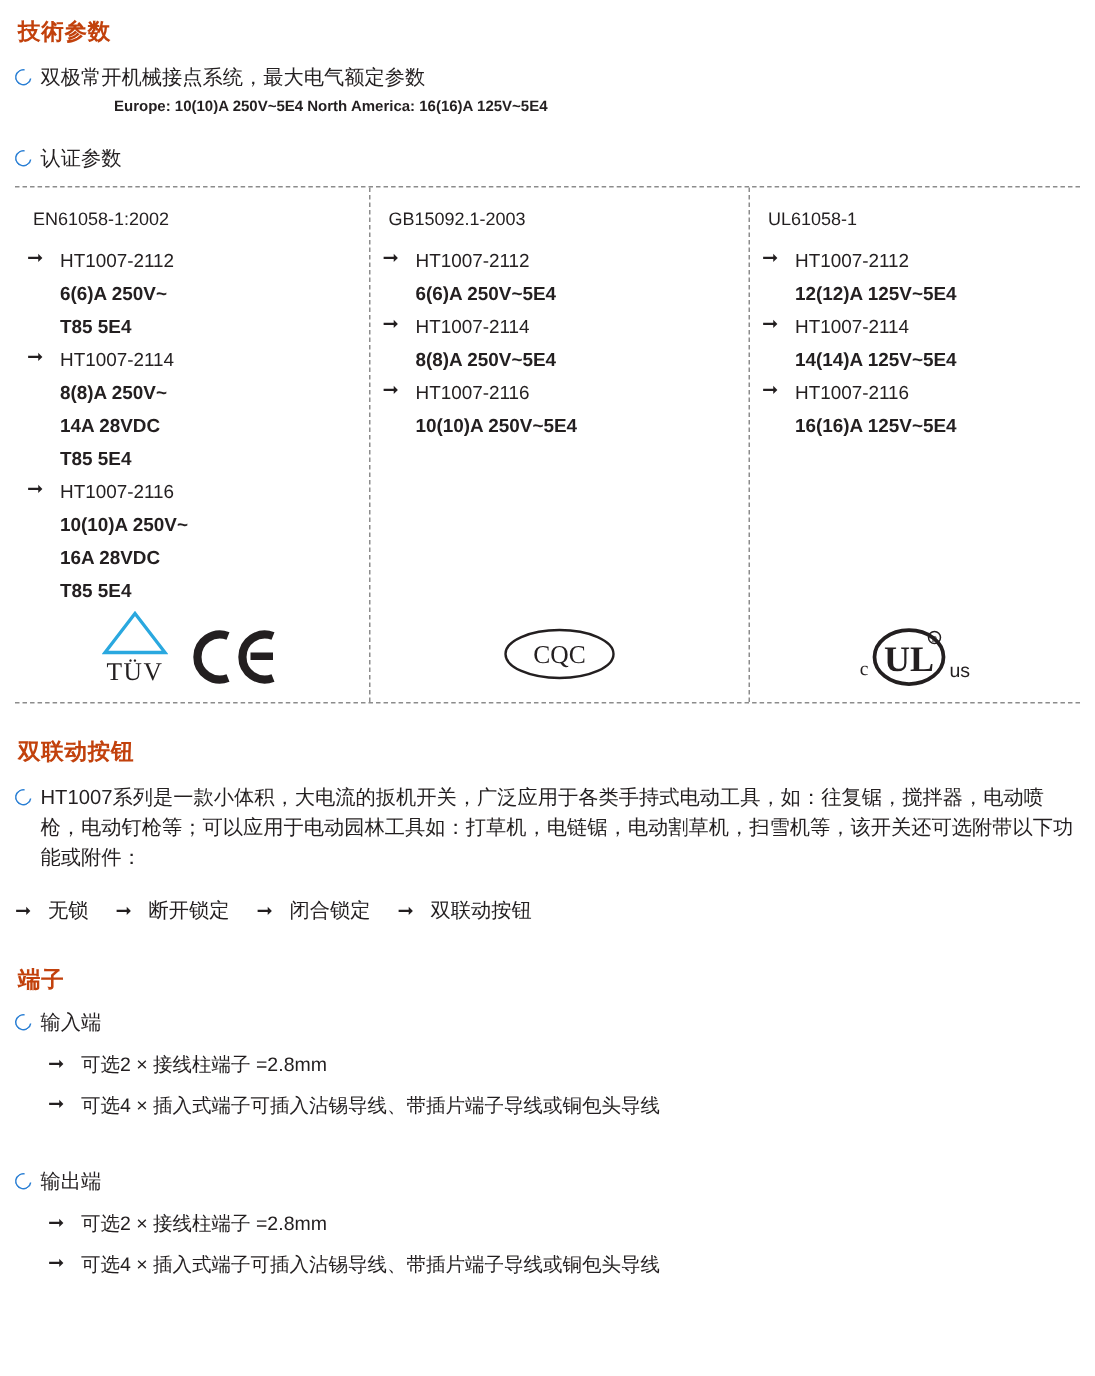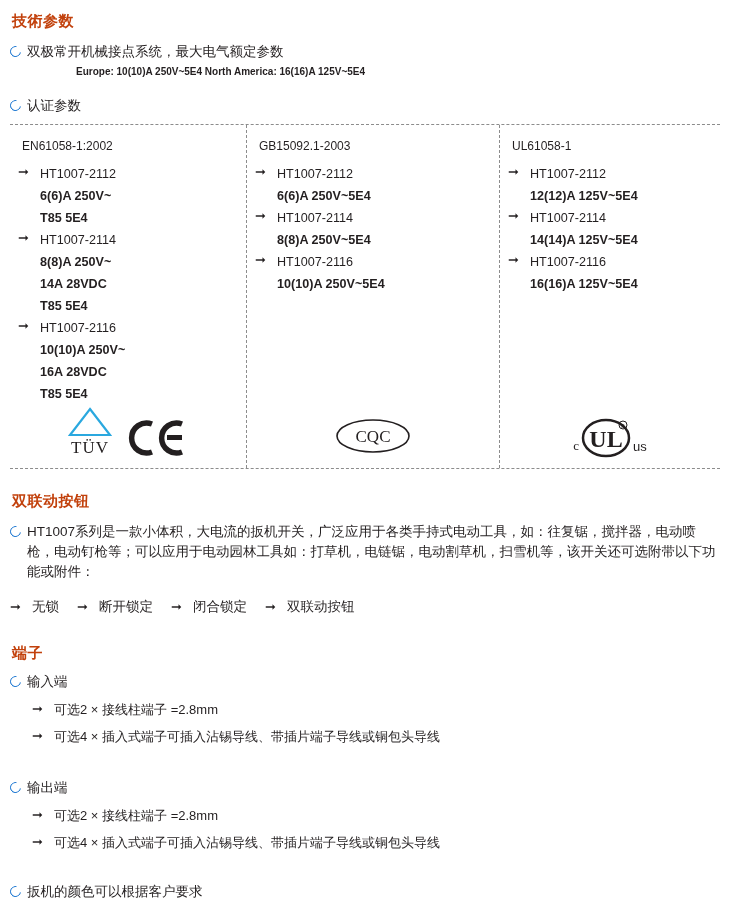--- a/index.html
+++ b/index.html
@@ -294,18 +294,14 @@
     <div class="sub-item">
       <span class="arrow">➞</span>
       <span class="txt-sm">可选2 × 接线柱端子 =2.8mm</span>
     </div>
     <div class="sub-item">
       <span class="arrow">➞</span>
       <span class="txt-sm">可选4 × 插入式端子可插入沾锡导线、带插片端子导线或铜包头导线</span>
     </div>
   </div>
 
-  <div class="bullet-row" id="term-color">
-    <span class="ocirc"></span>
-    <span class="txt">扳机的颜色可以根据客户要求</span>
-  </div>
 
 </div>
 
 </body></html>

